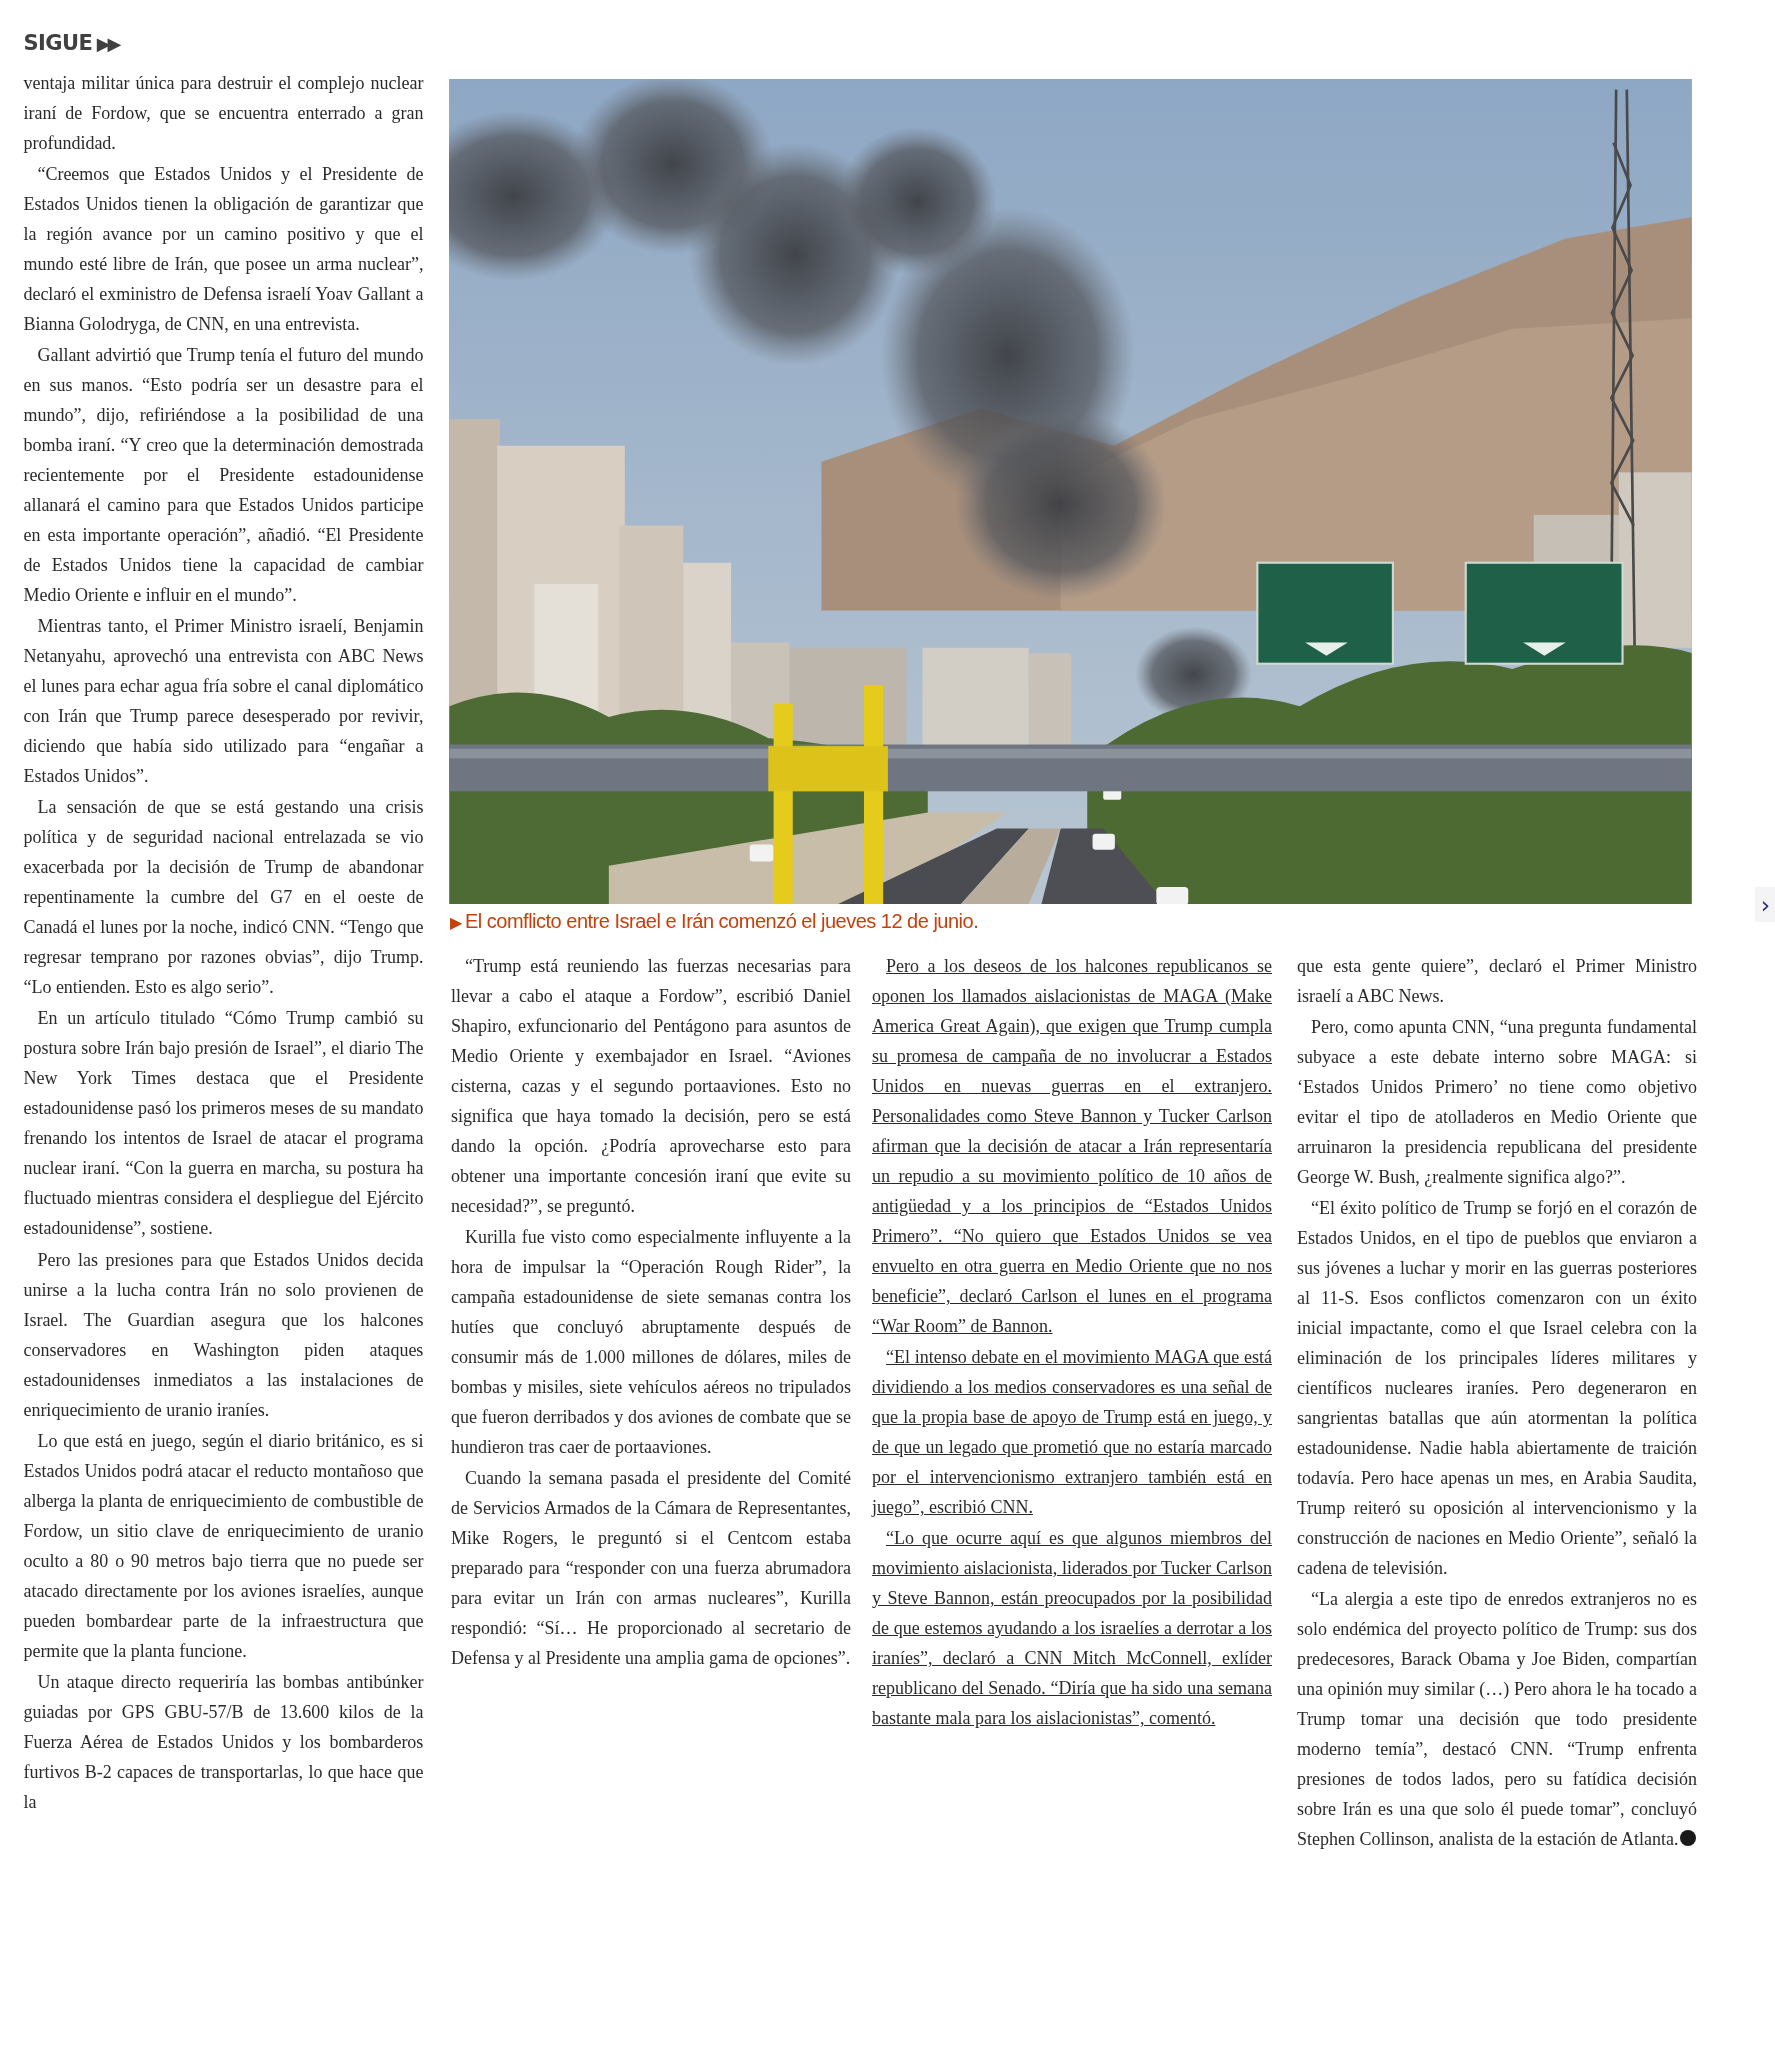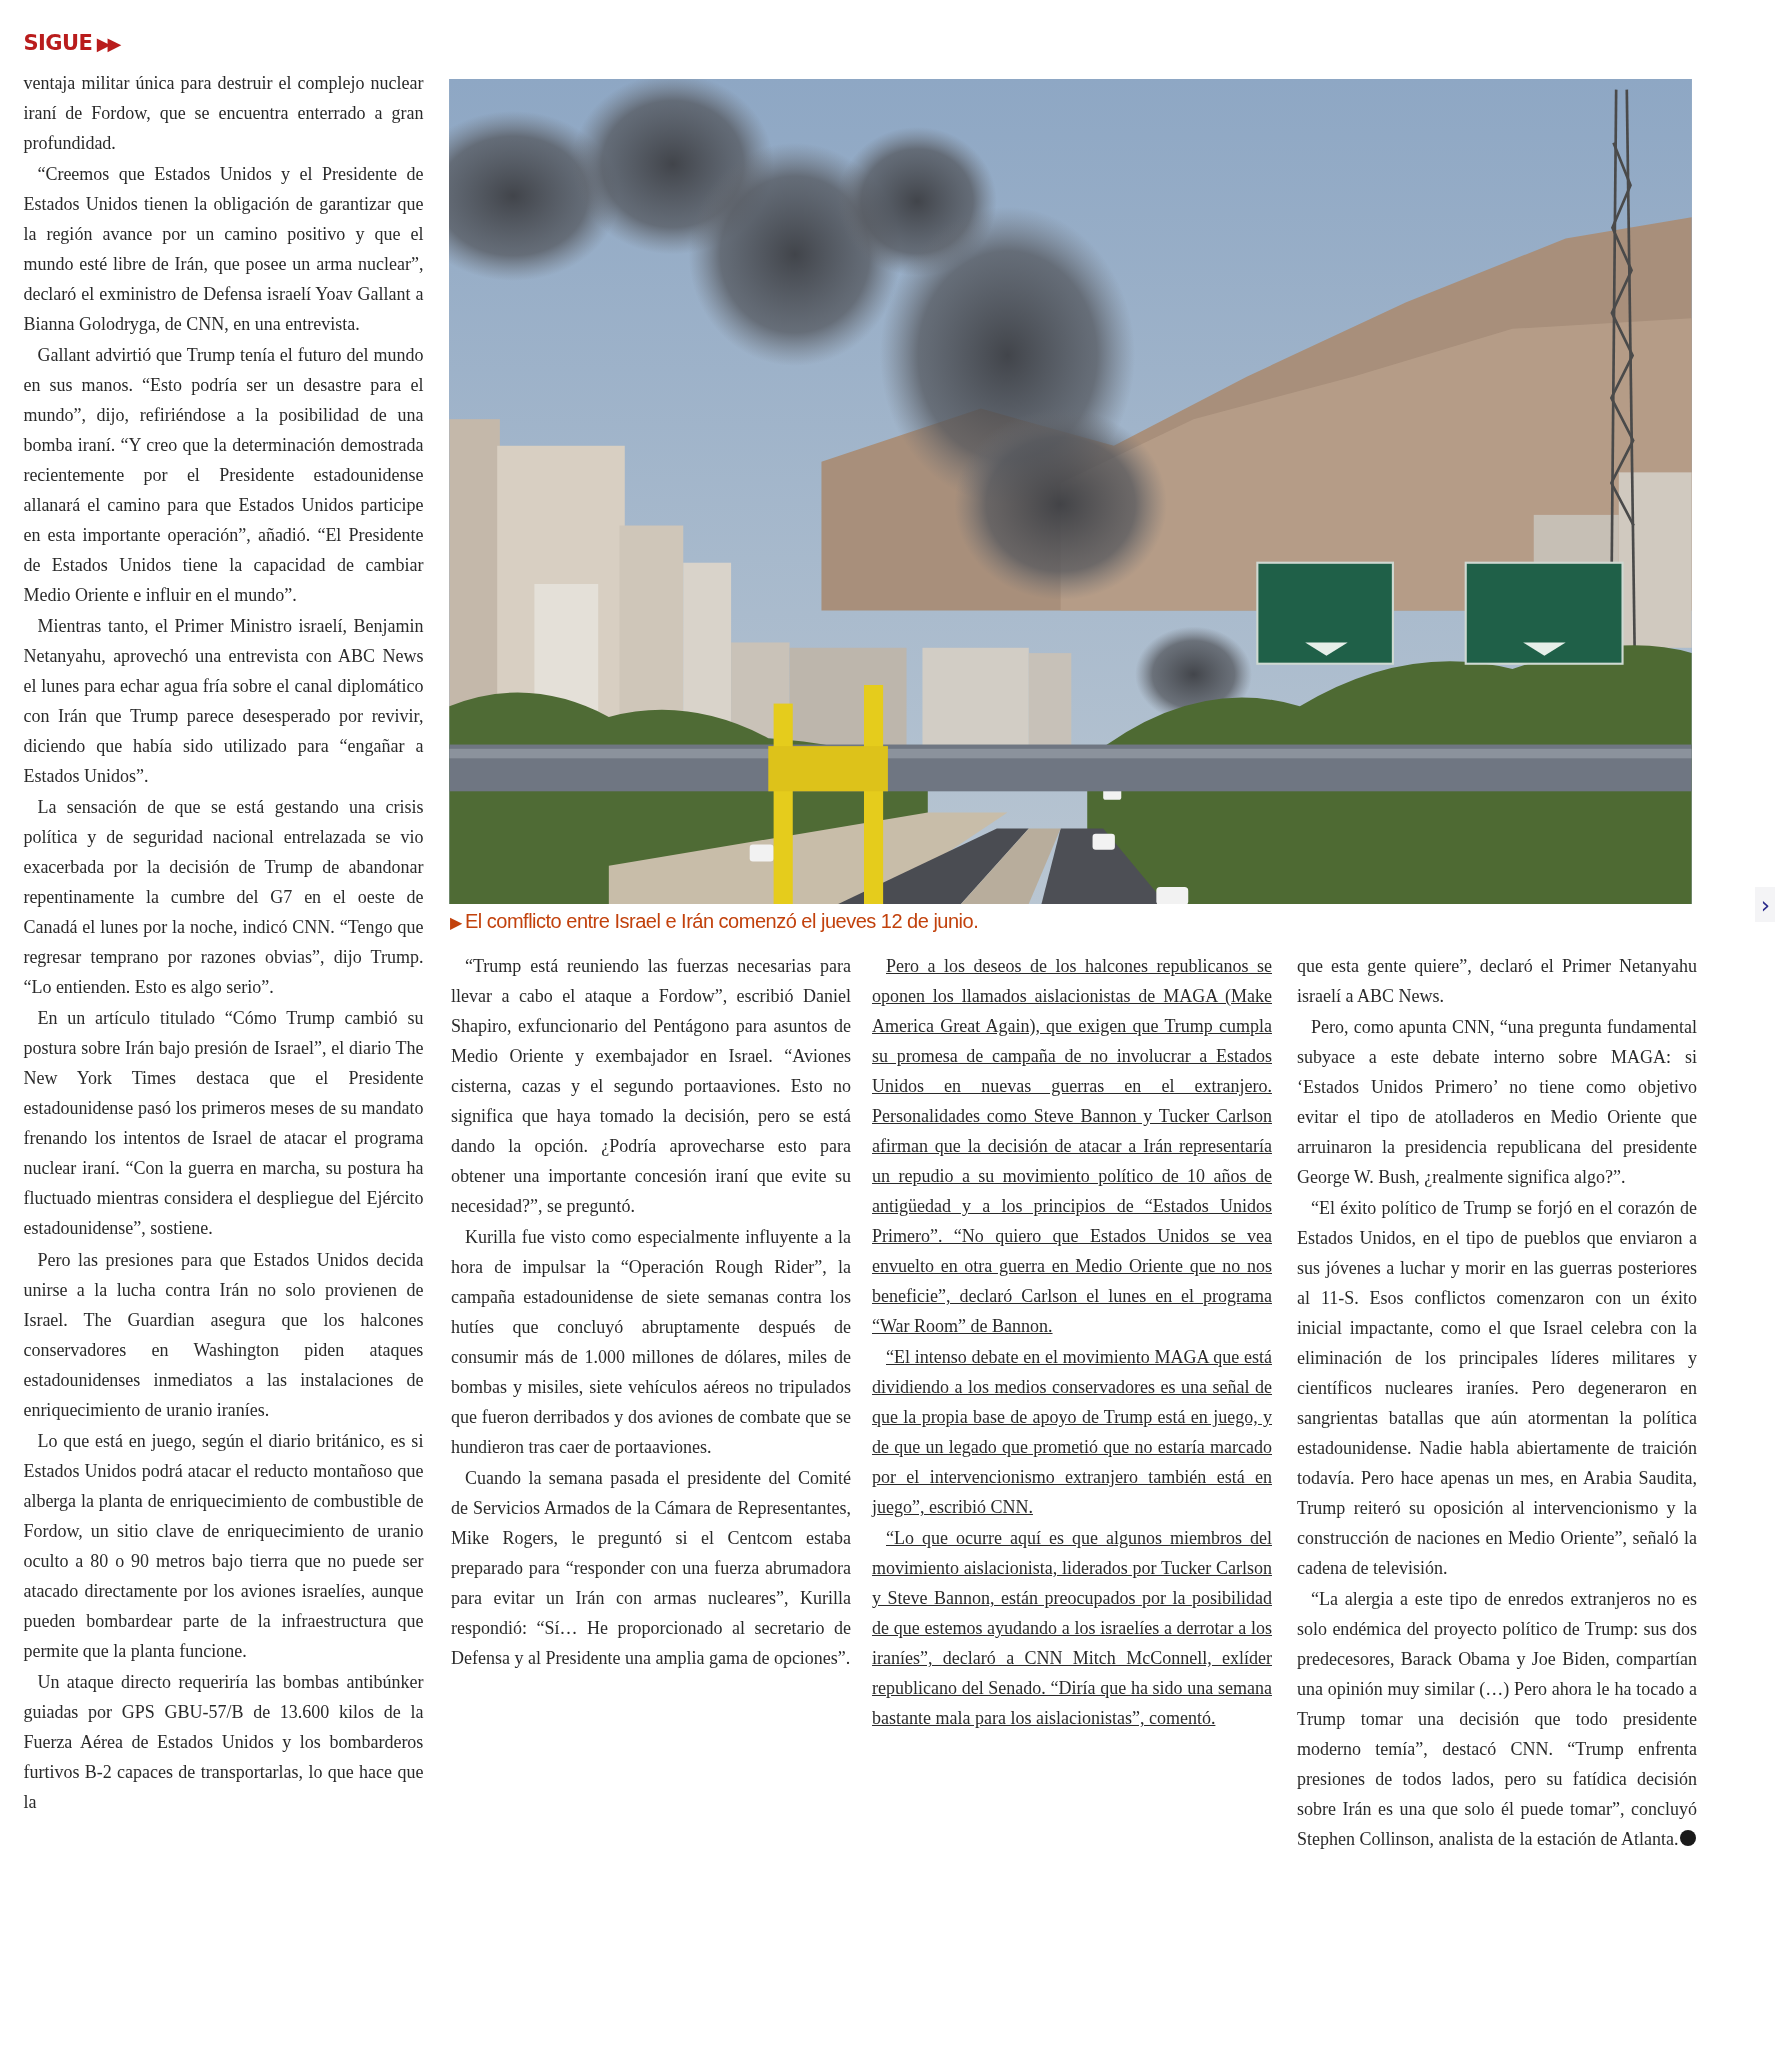--- a/index.html
+++ b/index.html
@@ -1,19 +1,19 @@
 <!DOCTYPE html>
 <html style="font-size:8.5px"><head>
 <meta charset="utf-8">
 <style>
   html, body { margin:0; padding:0; background:#ffffff; }
   body { width:1776px; height:2066px; position:relative; overflow:hidden;
          font-family:"Liberation Serif", "DejaVu Serif", serif; color:#2a2a2a; }
   .sigue { position:absolute; left:23.4px; top:31px; font-family:"DejaVu Sans", sans-serif;
-           font-weight:bold; font-size:21px; color:#b91c1c; letter-spacing:-0.5px; }
+           font-weight:bold; font-size:21px; color:#404040; letter-spacing:-0.5px; }
   .sigue .arrows { font-size:18px; letter-spacing:-3.2px; margin-left:4.3px; }
   .col { position:absolute; font-size:18px; line-height:30px; text-align:justify;
          hyphens:manual; }
   .col p { margin:0 0 1.1px 0; text-indent:14px; }
   .col p.first { text-indent:0; }
   #col1 { left:23.4px; top:68px; width:400px; }
   #col2 { left:451px; top:951px; width:400px; }
   #col3 { left:872px; top:951px; width:400px;text-decoration:underline; }
   #col4 { left:1297px; top:951px; width:400px; }
   .photo { position:absolute; left:449px; top:79px; width:1243px; height:825px; overflow:hidden;
@@ -144,18 +144,18 @@
   <p>Cuando la semana pasada el presidente del Comité de Servicios Armados de la Cámara de Representantes, Mike Rogers, le preguntó si el Centcom estaba preparado para “responder con una fuerza abrumadora para evitar un Irán con armas nucleares”, Kurilla respondió: “Sí… He proporcionado al secretario de Defensa y al Presidente una amplia gama de opciones”.</p>
 </div>
 
 <div class="col" id="col3">
   <p>Pero a los deseos de los halcones republicanos se oponen los llamados aislacionistas de MAGA (Make America Great Again), que exigen que Trump cumpla su promesa de campaña de no involucrar a Estados Unidos en nuevas guerras en el extranjero. Personalidades como Steve Bannon y Tucker Carlson afirman que la decisión de atacar a Irán representaría un repudio a su movimiento político de 10 años de antigüedad y a los principios de “Estados Unidos Primero”. “No quiero que Estados Unidos se vea envuelto en otra guerra en Medio Oriente que no nos beneficie”, declaró Carlson el lunes en el programa “War Room” de Bannon.</p>
   <p>“El intenso debate en el movimiento MAGA que está dividiendo a los medios conservadores es una señal de que la propia base de apoyo de Trump está en juego, y de que un legado que prometió que no estaría marcado por el intervencionismo extranjero también está en juego”, escribió CNN.</p>
   <p>“Lo que ocurre aquí es que algunos miembros del movimiento aislacionista, liderados por Tucker Carlson y Steve Bannon, están preocupados por la posibilidad de que estemos ayudando a los israelíes a derrotar a los iraníes”, declaró a CNN Mitch McConnell, exlíder republicano del Senado. “Diría que ha sido una semana bastante mala para los aislacionistas”, comentó.</p>
 </div>
 
 <div class="col" id="col4">
-  <p class="first">que esta gente quiere”, declaró el Primer Netanyahu israelí a ABC News.</p>
+  <p class="first">que esta gente quiere”, declaró el Primer Ministro israelí a ABC News.</p>
   <p>Pero, como apunta CNN, “una pregunta fundamental subyace a este debate interno sobre MAGA: si ‘Estados Unidos Primero’ no tiene como objetivo evitar el tipo de atolladeros en Medio Oriente que arruinaron la presidencia republicana del presidente George W. Bush, ¿realmente significa algo?”.</p>
   <p>“El éxito político de Trump se forjó en el corazón de Estados Unidos, en el tipo de pueblos que enviaron a sus jóvenes a luchar y morir en las guerras posteriores al 11-S. Esos conflictos comenzaron con un éxito inicial impactante, como el que Israel celebra con la eliminación de los principales líderes militares y científicos nucleares iraníes. Pero degeneraron en sangrientas batallas que aún atormentan la política estadounidense. Nadie habla abiertamente de traición todavía. Pero hace apenas un mes, en Arabia Saudita, Trump reiteró su oposición al intervencionismo y la construcción de naciones en Medio Oriente”, señaló la cadena de televisión.</p>
   <p><span>“La alergia a este tipo de enredos extranjeros no es solo endémica del proyecto político de Trump: sus dos predecesores, Barack Obama y Joe Biden, compartían una opinión muy similar (…) Pero ahora le ha tocado a Trump tomar una decisión que todo presidente moderno temía”, destacó CNN. “Trump enfrenta presiones de todos lados, pero su fatídica decisión sobre Irán es una que solo él puede tomar”, concluyó Stephen Collinson, analista de la estación de Atlanta.</span><span class="endmark"></span></p>
 </div>
 
 
 </body></html>

